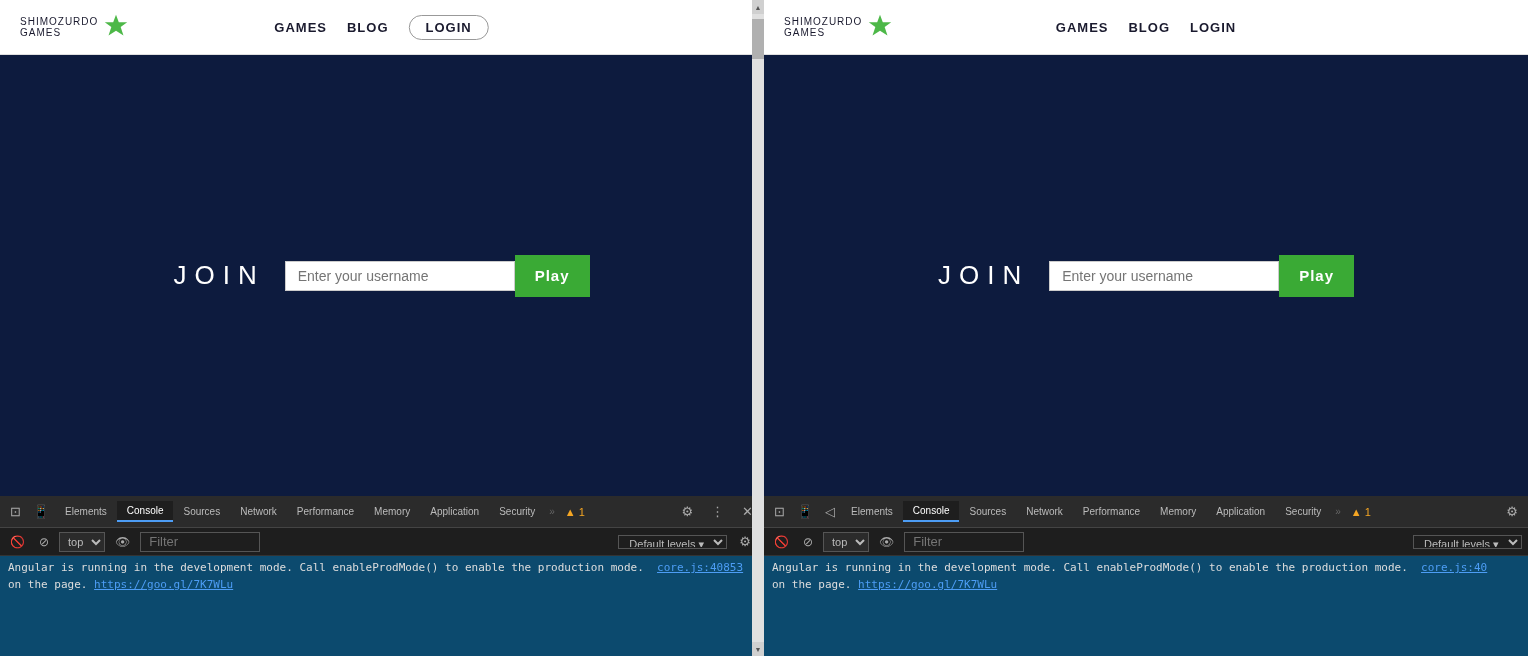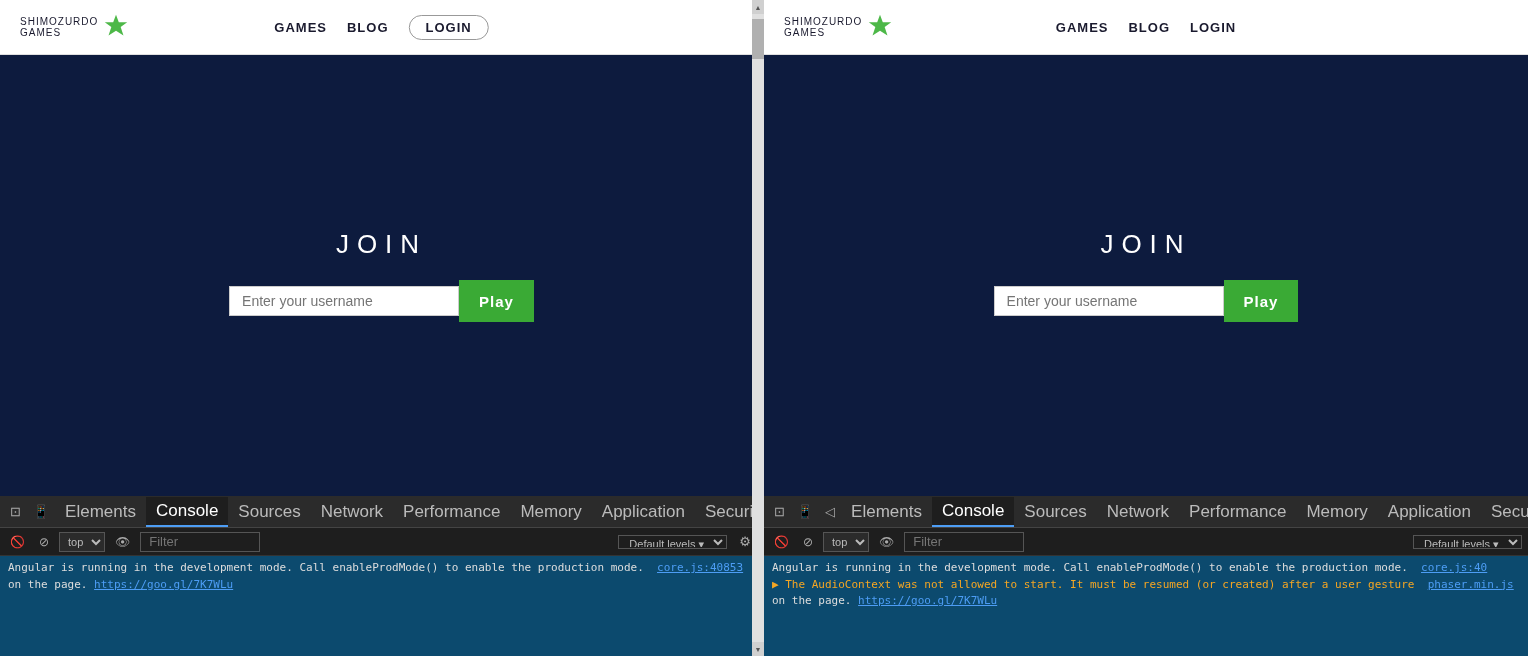--- a/index.html
+++ b/index.html
@@ -93,21 +93,20 @@
       background: transparent;
       cursor: pointer;
       letter-spacing: 1px;
     }
 
     
     .game-area {
       flex: 1;
       background: #0d1b3e;
       display: flex;
-      flex-direction: column;
       align-items: center;
       justify-content: center;
       gap: 20px;
     }
 
     .join-title {
       color: #fff;
       font-size: 26px;
       font-weight: 300;
       letter-spacing: 8px;
@@ -167,21 +166,21 @@
       padding: 4px 6px;
       cursor: pointer;
       background: none;
       border: none;
       display: flex;
       align-items: center;
     }
 
     .devtool-tab {
       padding: 4px 10px;
-      font-size: 17px;
+      font-size: 10px;
       color: #bbb;
       cursor: pointer;
       white-space: nowrap;
     }
 
     .devtool-tab.active {
       color: #fff;
       border-bottom: 2px solid #4d9df5;
       background: #1e1e1e;
     }
@@ -472,23 +471,20 @@
         <input class="toolbar-filter" type="text" placeholder="Filter" style="">
         <select class="toolbar-default-levels">
           <option>Default levels ▾</option>
         </select>
       </div>
 
       <div class="devtools-console">
         <div class="console-line">
           Angular is running in the development mode. Call enableProdMode() to enable the production mode.&nbsp;&nbsp;<span class="console-link">core.js:40</span>
         </div>
-        <div class="console-line console-warning">
-          ▶ The AudioContext was not allowed to start. It must be resumed (or created) after a user gesture&nbsp;&nbsp;<span class="console-link">phaser.min.js</span>
-        </div>
         <div class="console-line">
           on the page.&nbsp;<span class="console-link">https://goo.gl/7K7WLu</span>
         </div>
       </div>
     </div>
 
   </div>
 
 </div>
 

